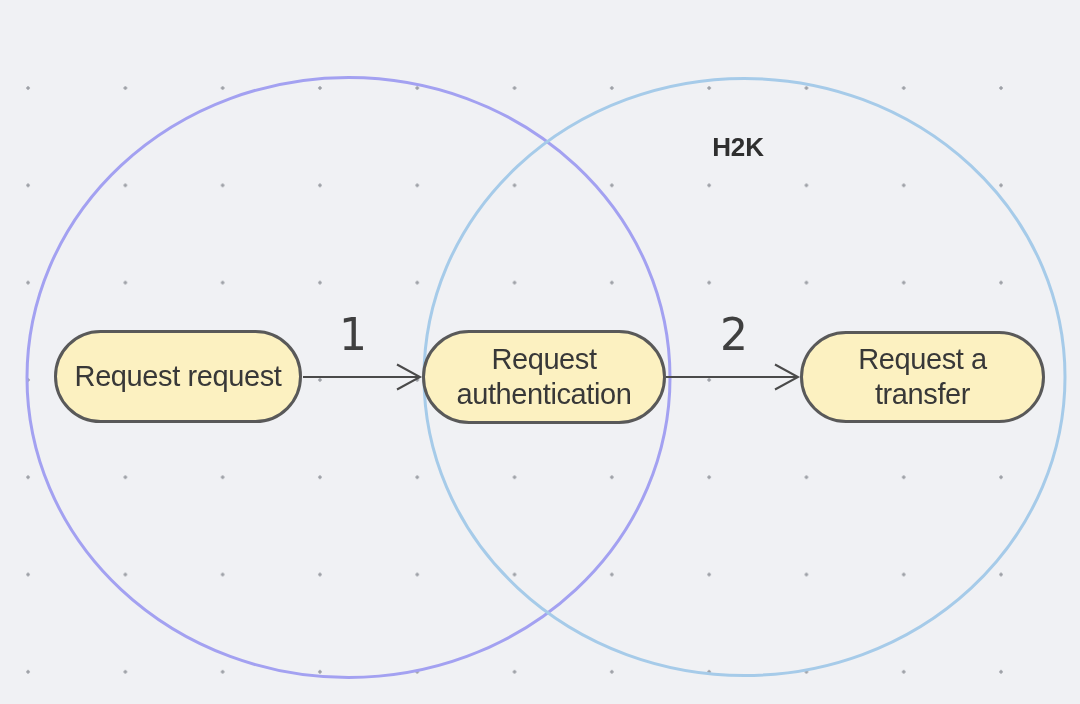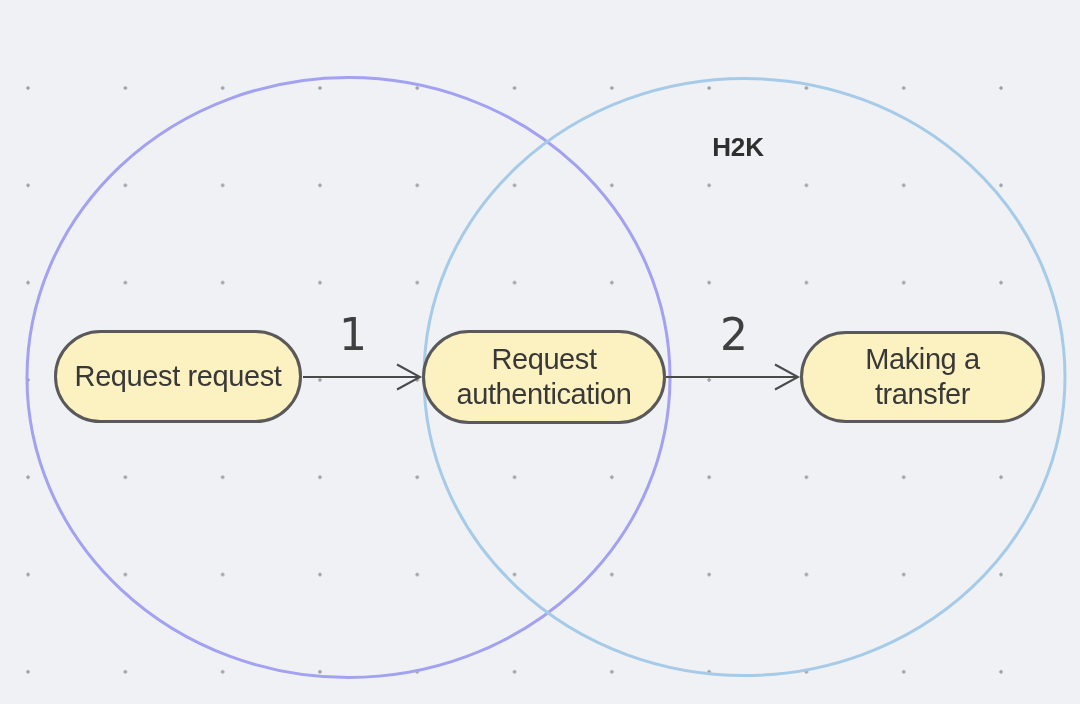--- a/index.html
+++ b/index.html
@@ -96,20 +96,20 @@
 
   <div class="node" style="left:54px; top:330px; width:248px; height:93px;">
     <div class="node-label">Request request</div>
   </div>
 
   <div class="node" style="left:422px; top:330px; width:244px; height:94px;justify-content:center;">
     <div class="node-label">Request authentication</div>
   </div>
 
   <div class="node" style="left:800px; top:331px; width:245px; height:92px;">
-    <div class="node-label">Making a transfer</div>
+    <div class="node-label">Request a transfer</div>
   </div>
 
   <div class="edge-label" style="left:353px; top:334px;">1</div>
 
   <div class="edge-label" style="left:734px; top:334px;">2</div>
 
 </div>
 
 </body></html>

